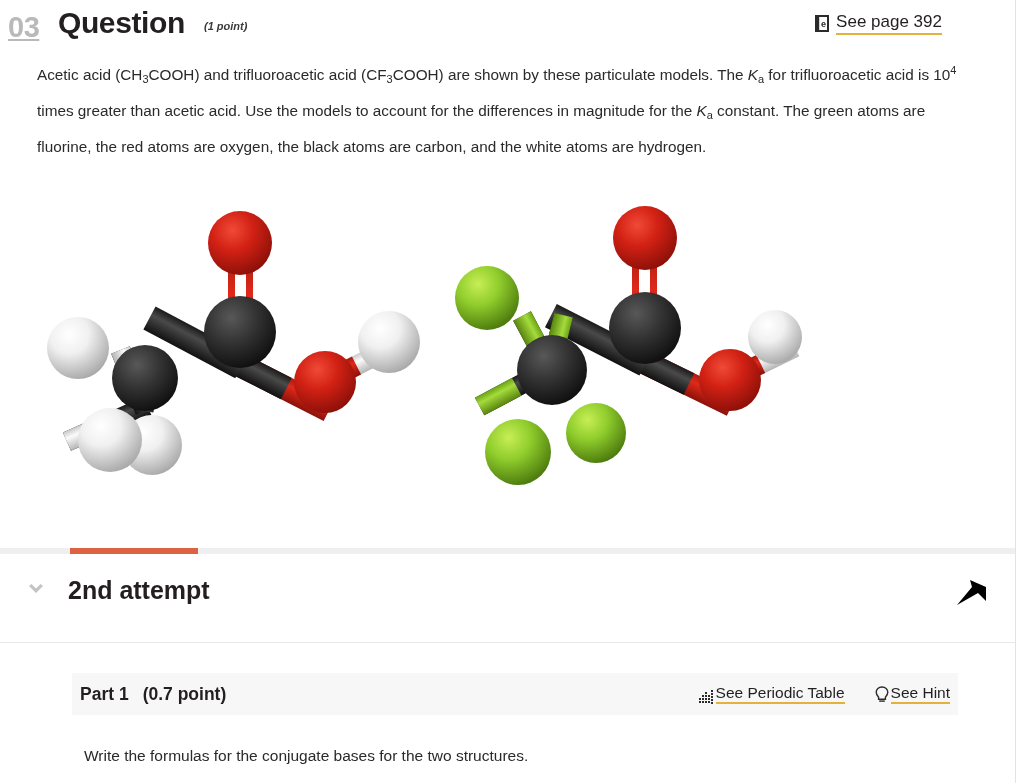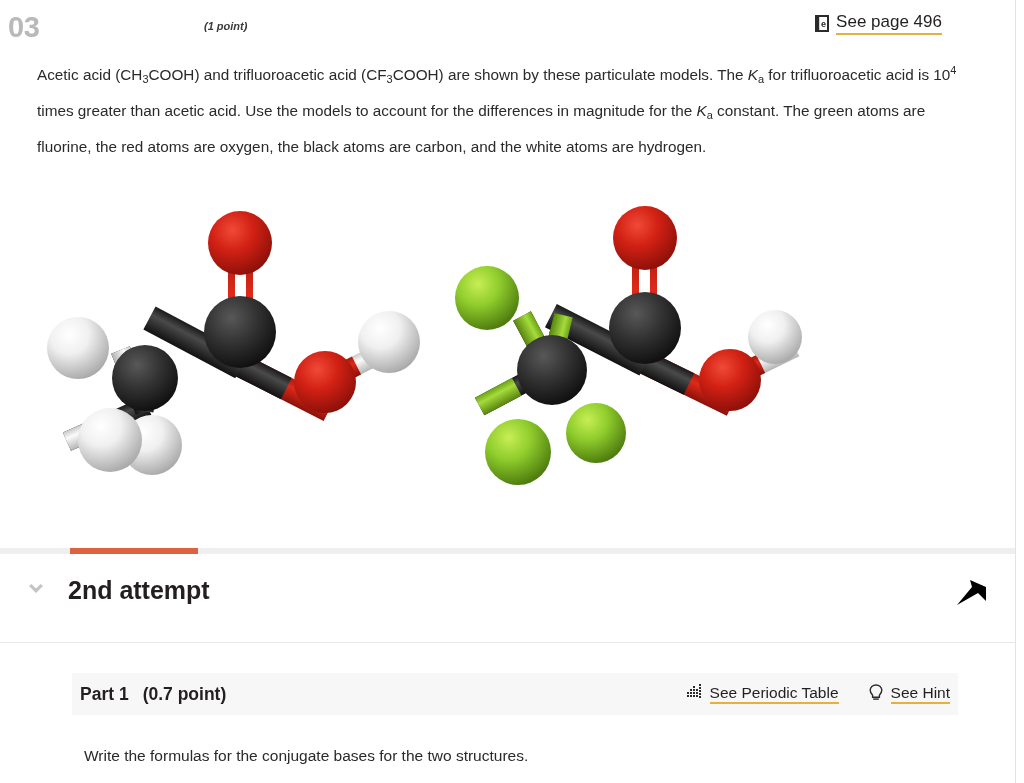--- a/index.html
+++ b/index.html
@@ -40,20 +40,21 @@
     height: 44px;
   }
   .q-number {
     position: absolute;
     left: 0px;
     top: 5px;
     font-size: 29px;
     font-weight: bold;
     color: #b9b9b9;
     letter-spacing: -0.5px;
+    text-decoration: underline;
   }
   .q-title {
     position: absolute;
     left: 50px;
     top: 0px;
     font-size: 30px;
     font-weight: bold;
     color: #231f20;
     letter-spacing: -0.4px;
   }
@@ -193,22 +194,22 @@
   }
   .part-actions {
     margin-left: auto;
     display: flex;
     align-items: center;
     gap: 30px;
     padding-right: 8px;
   }
   .action {
     display: flex;
-    align-items: flex-start;
-    gap: 8px;
+    align-items: flex-end;
+    gap: 2px;
     cursor: pointer;
   }
   .action-label {
     font-size: 15.5px;
     color: #231f20;
     border-bottom: 2px solid #e3b13c;
     padding-bottom: 1px;
     line-height: 1.1;
   }
   .pt-icon { width: 15px; height: 14px; }
@@ -224,32 +225,33 @@
 </style>
 </head>
 <body>
 
 <div id="page">
 
   <div class="right-rule"></div>
 
   <div class="q-header">
     <span class="q-number">03</span>
+    <span class="q-title">Question</span>
     <span class="q-points">(1 point)</span>
 
     <div class="see-page">
       <span class="book-icon">
         <svg viewBox="0 0 14 17" width="14" height="17">
           <rect x="0" y="0" width="14" height="17" fill="#2b2b2b"></rect>
           <rect x="2" y="2" width="10" height="13" fill="#ffffff"></rect>
           <rect x="2" y="2" width="2.2" height="13" fill="#2b2b2b"></rect>
           <text x="8.4" y="12.2" font-size="9" font-family="Liberation Sans, sans-serif" font-weight="bold" fill="#2b2b2b" text-anchor="middle">e</text>
         </svg>
       </span>
-      <span class="see-page-label">See page 496</span>
+      <span class="see-page-label">See page 392</span>
     </div>
   </div>
 
   <div class="q-body">
     <span>Acetic acid (CH</span><sub>3</sub><span>COOH) and trifluoroacetic acid (CF</span><sub>3</sub><span>COOH) are shown by these particulate models. The </span><i>K</i><sub>a</sub><span> for trifluoroacetic acid is 10</span><sup>4</sup><span> times greater than acetic acid. Use the models to account for the differences in magnitude for the </span><i>K</i><sub>a</sub><span> constant. The green atoms are fluorine, the red atoms are oxygen, the black atoms are carbon, and the white atoms are hydrogen.</span>
   </div>
 
   <div class="figure">
     <svg class="mol-svg" width="1015" height="340" viewBox="0 0 1015 340">
       <defs>

